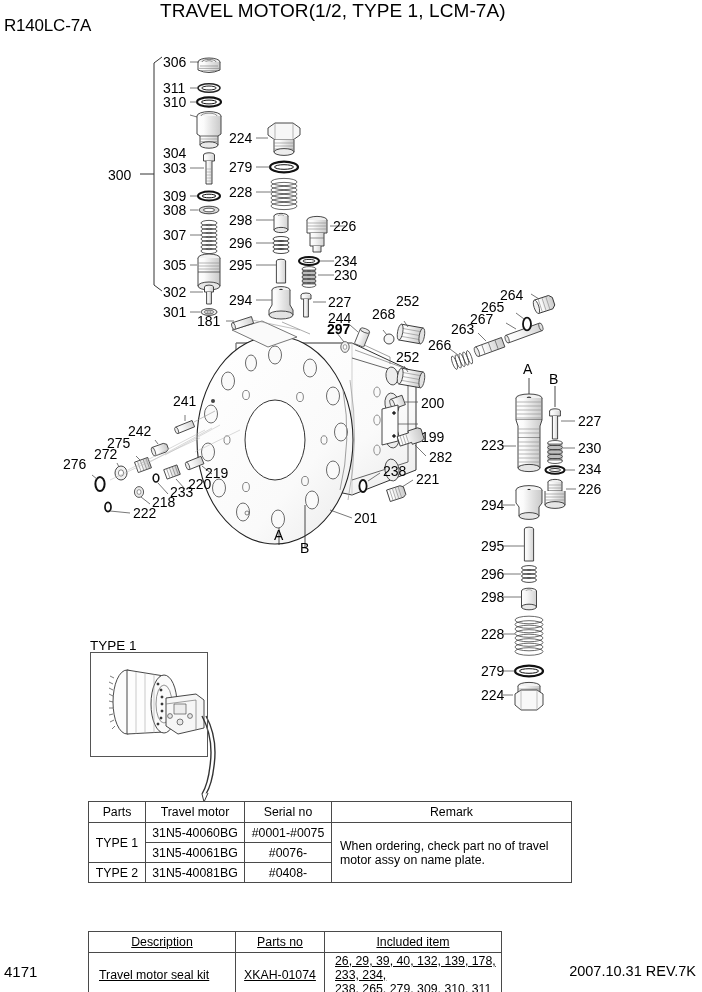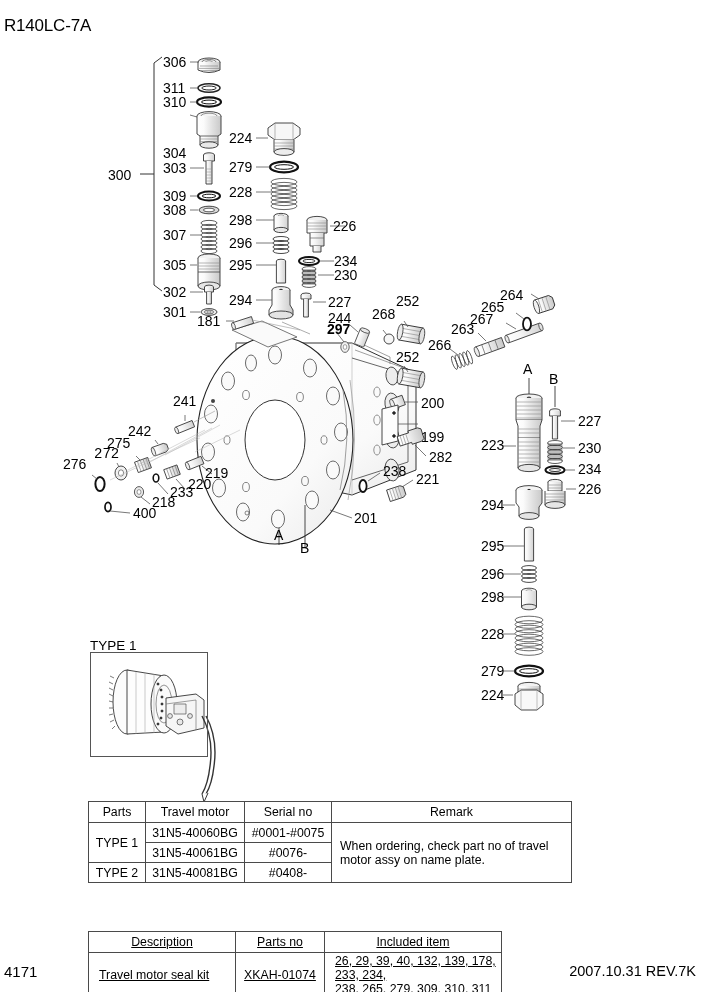--- a/index.html
+++ b/index.html
@@ -58,20 +58,21 @@
   #kit-table tbody td{height:34px;}
   #kit-table td.items{text-align:left;padding-left:10px;line-height:14px;}
   #kit-table td.desc{text-align:left;padding-left:10px;}
 </style>
 </head>
 <body>
 
 <div class="page">
 
   <div id="model-code">R140LC-7A</div>
+  <div id="page-title">TRAVEL MOTOR(1/2, TYPE 1, LCM-7A)</div>
 
   <svg id="artwork" viewBox="0 0 702 992" xmlns="http://www.w3.org/2000/svg">
     <defs>
       <linearGradient id="gcyl" x1="0" y1="0" x2="1" y2="0">
         <stop offset="0%" stop-color="#ffffff"></stop>
         <stop offset="28%" stop-color="#fbfbfb"></stop>
         <stop offset="62%" stop-color="#e2e2e2"></stop>
         <stop offset="100%" stop-color="#c9c9c9"></stop>
       </linearGradient>
       <linearGradient id="gcyl2" x1="0" y1="0" x2="1" y2="0">
@@ -685,23 +686,23 @@
   <div class="lbl" style="left:421px;top:396px;">200</div>
   <div class="lbl" style="left:421px;top:418px;margin-top:12px;">199</div>
   <div class="lbl" style="left:429px;top:450px;">282</div>
   <div class="lbl" style="left:383px;top:464px;">238</div>
   <div class="lbl" style="left:416px;top:472px;">221</div>
   <div class="lbl" style="left:354px;top:511px;">201</div>
 
   <div class="lbl" style="left:173px;top:394px;">241</div>
   <div class="lbl" style="left:128px;top:424px;">242</div>
   <div class="lbl" style="left:107px;top:436px;">275</div>
-  <div class="lbl" style="left:94px;top:447px;font-family:Liberation Mono, monospace;">272</div>
+  <div class="lbl" style="left:94px;top:447px;">272</div>
   <div class="lbl" style="left:63px;top:457px;">276</div>
-  <div class="lbl" style="left:133px;top:506px;">400</div>
+  <div class="lbl" style="left:133px;top:506px;">222</div>
   <div class="lbl" style="left:152px;top:495px;">218</div>
   <div class="lbl" style="left:170px;top:485px;">233</div>
   <div class="lbl" style="left:188px;top:477px;">220</div>
   <div class="lbl" style="left:205px;top:466px;">219</div>
 
   <div class="lbl" style="left:481px;top:438px;">223</div>
   <div class="lbl" style="left:578px;top:414px;">227</div>
   <div class="lbl" style="left:578px;top:441px;">230</div>
   <div class="lbl" style="left:578px;top:462px;">234</div>
   <div class="lbl" style="left:578px;top:482px;">226</div>

